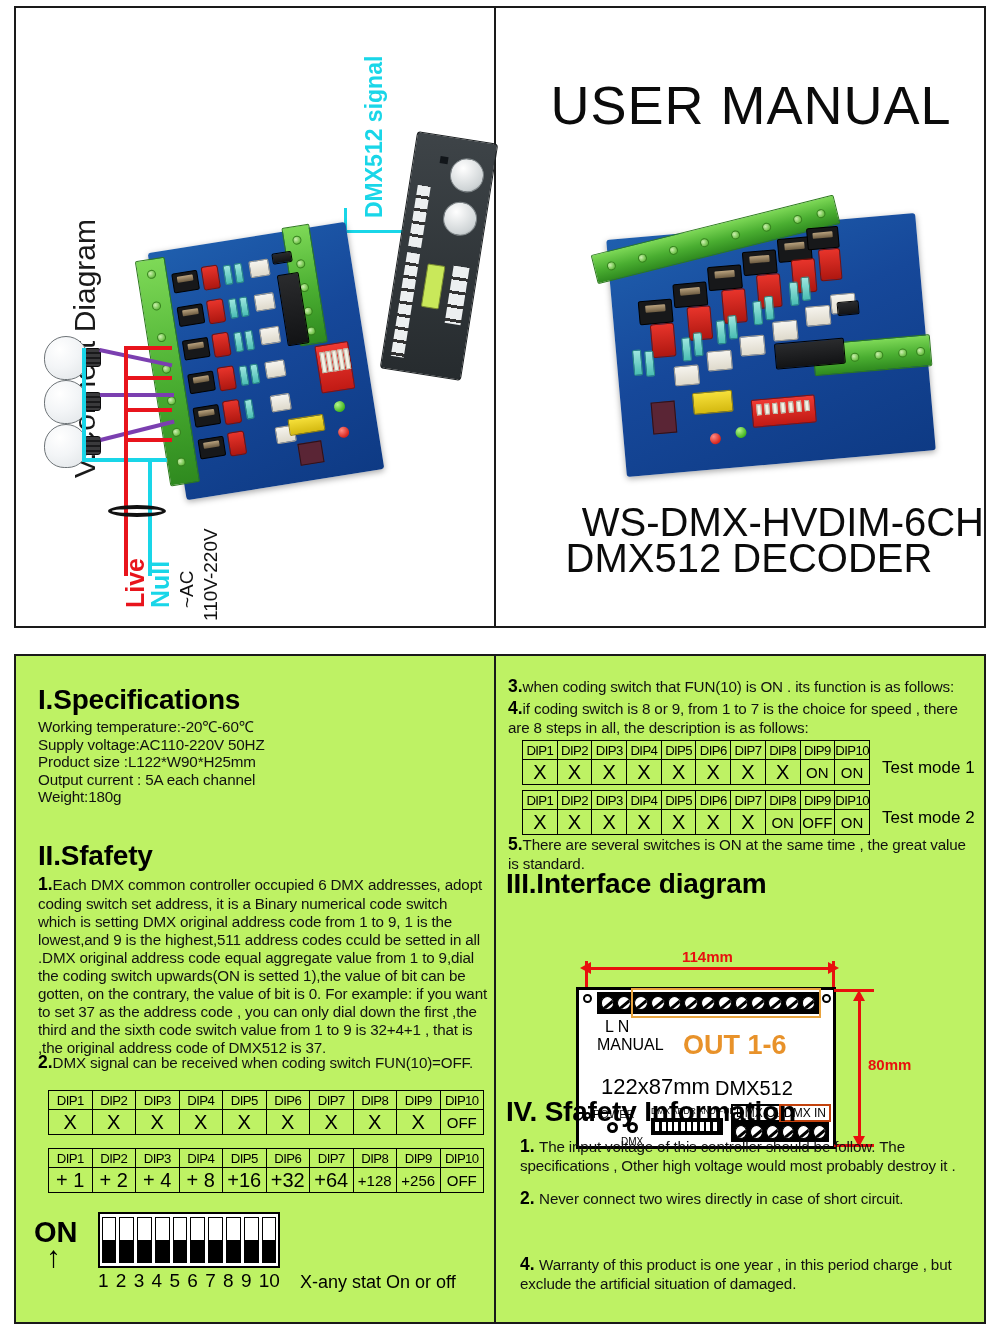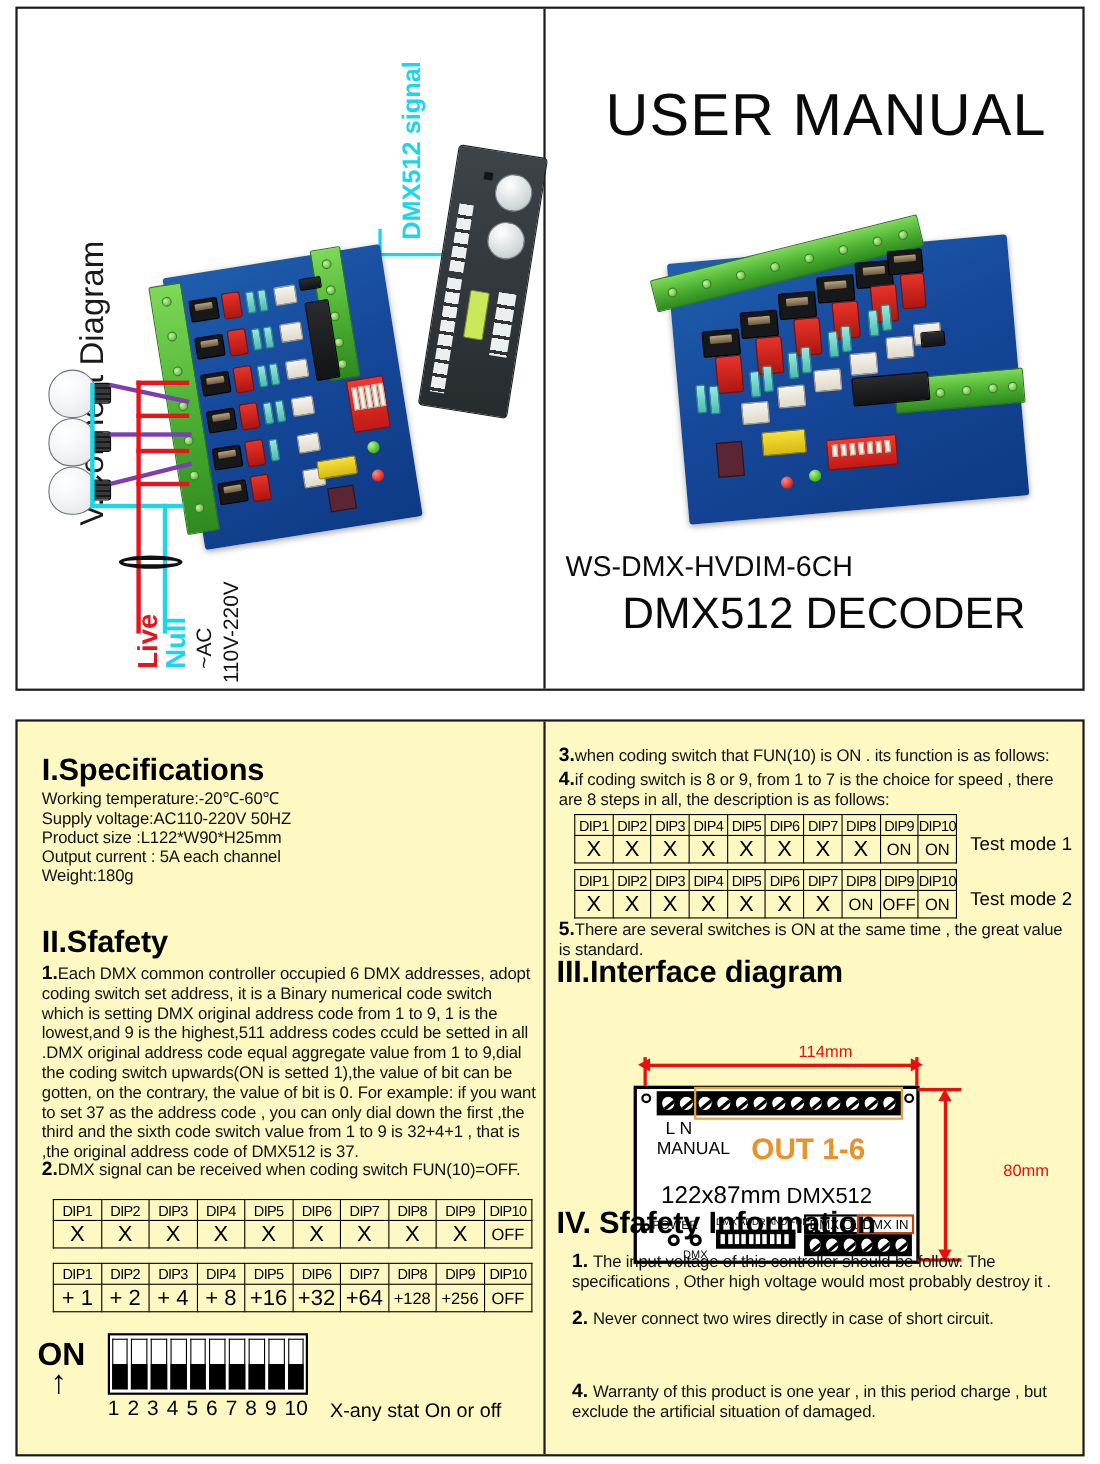--- a/index.html
+++ b/index.html
@@ -62,22 +62,22 @@
   }
 
   
   .manual-title {
     position: absolute; left: 500px; top: 66px;
     width: 470px; text-align: center;
     font-size: 54px; color: #0b0b0b; letter-spacing: 1px;
   }
   .model-name {
     position: absolute; left: 498px; top: 492px;
-    width: 470px; text-align: left;
-    font-size: 26px; color: #0b0b0b;
+    width: 470px; text-align: right;
+    font-size: 40px; color: #0b0b0b;
   }
   .decoder-name {
     position: absolute; left: 498px; top: 528px;
     width: 470px; text-align: center;
     font-size: 40px; color: #0b0b0b;
   }
 
   
   .pcb-wrap { position: absolute; }
   .pcb {
@@ -149,21 +149,21 @@
     position: absolute; left: 40px; top: 12px; width: 17px; height: 19px;
     background: repeating-linear-gradient(180deg,#3a3a3c 0 3px,#19191b 3px 5px);
     border-radius: 3px; border: 1px solid #0c0c0d;
   }
   .wire { position: absolute; }
 
   
   .panel-bottom {
     position: absolute; left: 14px; top: 654px;
     width: 972px; height: 670px;
-    border: 2px solid #1a1a1a; background: #fef9c3;
+    border: 2px solid #1a1a1a; background: #bef264;
   }
   .panel-bottom .divider-v {
     position: absolute; left: 478px; top: 0; width: 2px; height: 100%;
     background: #1a1a1a;
   }
 
   .h-sec {
     font-size: 27px; font-weight: bold; color: #000;
     letter-spacing: -.2px;
   }
@@ -209,21 +209,21 @@
   .term-strip .screw {
     width: 14px; height: 14px; margin: 0 1.5px; border-radius: 50%;
     background: #fff; border: 1.5px solid #000;
     position: relative; overflow: hidden;
   }
   .term-strip .screw::after{
     content:""; position:absolute; left:-2px; top:5px; width: 20px; height: 2.5px;
     background:#000; transform: rotate(-40deg);
   }
   .redline { position: absolute; background: #e8100e; }
-  .redtext { position: absolute; color: #e8100e; font-size: 15px; font-weight: 400; margin-left: 44px; }
+  .redtext { position: absolute; color: #e8100e; font-size: 15px; font-weight: 700; }
   .orangebox {
     position: absolute; border: 2px solid #e8a33d; background: transparent;
   }
   .out16 { position: absolute; color: #e8922a; font-size: 27px; font-weight: 600; }
   .blk-lab { position: absolute; color: #000; font-size: 14px; font-weight: 400; }
   .mini-dip {
     position: absolute; background: #000; display: flex; align-items: center;
     border: 1px solid #000;
   }
   .mini-dip .mk { width: 4px; height: 9px; background: #fff; margin: 0 1.2px; }

